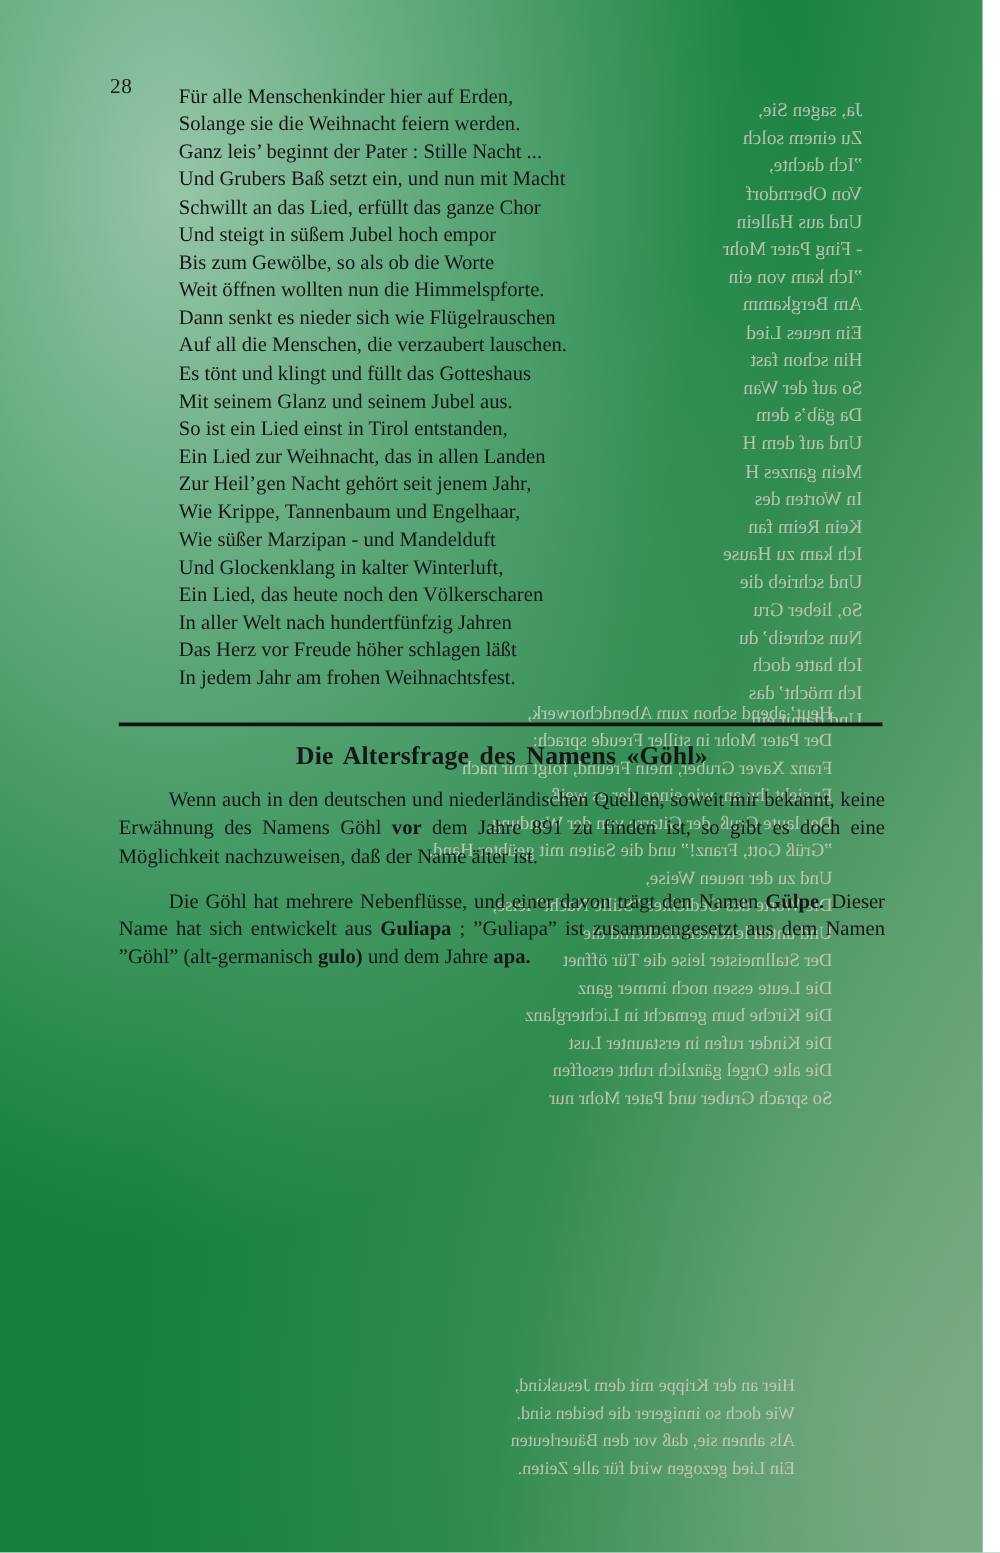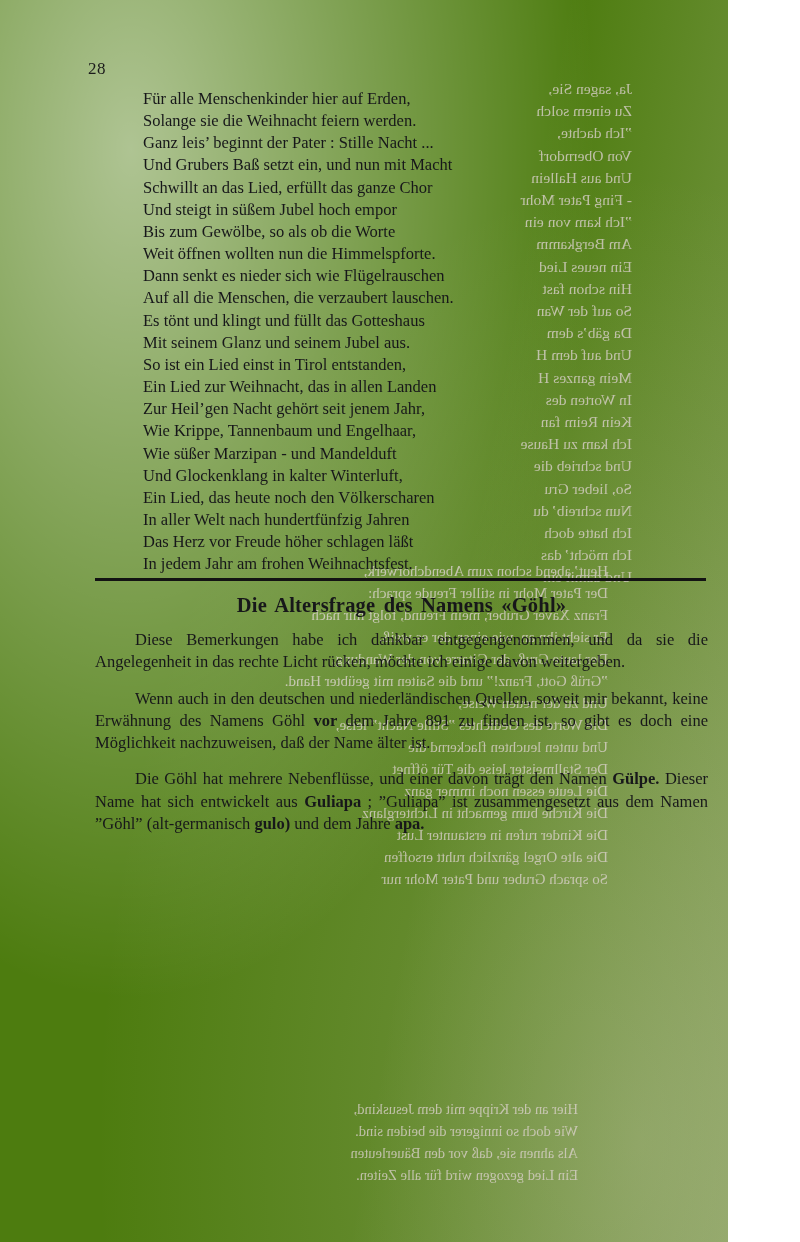--- a/index.html
+++ b/index.html
@@ -6,23 +6,23 @@
     margin: 0;
     padding: 0;
     background: #ffffff;
   }
   body {
     font-family: "Liberation Serif", "DejaVu Serif", serif;
   }
 
   .page {
     position: relative;
-    width: 728px;
+    width: 786px;
     height: 1242px;
-    background: #4d7c0f;
+    background: #15803d;
     overflow: hidden;
   }
 
   
   .page::after {
     content: "";
     position: absolute;
     inset: 0;
     pointer-events: none;
     background:
@@ -60,21 +60,21 @@
     font-size: 17px;
     color: #1b1b1b;
     letter-spacing: 0.5px;
     z-index: 3;
   }
 
   
   .poem {
     position: absolute;
     left: 143px;
-    top: 88px;
+    top: 66px;
     z-index: 3;
     font-size: 16.5px;
     line-height: 22.15px;
     color: #17171a;
     white-space: pre;
     font-family: Liberation Serif, serif;
   }
   .poem .ln { display: block; }
 
   
@@ -183,19 +183,18 @@
 
   <div class="folio">28</div>
 
   <div class="poem" id="poem-host"><span class="ln">Für alle Menschenkinder hier auf Erden,</span><span class="ln">Solange sie die Weihnacht feiern werden.</span><span class="ln">Ganz leis’ beginnt der Pater : Stille Nacht ...</span><span class="ln">Und Grubers Baß setzt ein, und nun mit Macht</span><span class="ln">Schwillt an das Lied, erfüllt das ganze Chor</span><span class="ln">Und steigt in süßem Jubel hoch empor</span><span class="ln">Bis zum Gewölbe, so als ob die Worte</span><span class="ln">Weit öffnen wollten nun die Himmelspforte.</span><span class="ln">Dann senkt es nieder sich wie Flügelrauschen</span><span class="ln">Auf all die Menschen, die verzaubert lauschen.</span><span class="ln">Es tönt und klingt und füllt das Gotteshaus</span><span class="ln">Mit seinem Glanz und seinem Jubel aus.</span><span class="ln">So ist ein Lied einst in Tirol entstanden,</span><span class="ln">Ein Lied zur Weihnacht, das in allen Landen</span><span class="ln">Zur Heil’gen Nacht gehört seit jenem Jahr,</span><span class="ln">Wie Krippe, Tannenbaum und Engelhaar,</span><span class="ln">Wie süßer Marzipan - und Mandelduft</span><span class="ln">Und Glockenklang in kalter Winterluft,</span><span class="ln">Ein Lied, das heute noch den Völkerscharen</span><span class="ln">In aller Welt nach hundertfünfzig Jahren</span><span class="ln">Das Herz vor Freude höher schlagen läßt</span><span class="ln">In jedem Jahr am frohen Weihnachtsfest.</span></div>
 
   <div class="rule"></div>
 
   <div class="article">
     <h1 class="art-title">Die  Altersfrage des Namens «Göhl»</h1>
     <div class="art-body" id="article-host">
-        <p><span>Diese Bemerkungen habe ich dankbar entgegengenommen, und da sie die Angelegenheit in das rechte Licht rücken, möchte ich einige davon weitergeben.</span></p>
         <p><span>Wenn auch in den deutschen und niederländischen Quellen, soweit mir bekannt, keine Erwähnung des Namens Göhl </span><b>vor</b><span> dem Jahre 891 zu finden ist, so gibt es doch eine Möglichkeit nachzuweisen, daß der Name älter ist.</span></p>
         <p><span>Die Göhl hat mehrere Nebenflüsse, und einer davon trägt den Namen </span><b>Gülpe.</b><span> Dieser Name hat sich entwickelt aus </span><b>Guliapa</b><span> ; ”Guliapa” ist zusammengesetzt aus dem Namen ”Göhl” (alt-germanisch </span><b>gulo)</b><span> und dem Jahre </span><b>apa.</b></p>
       </div>
   </div>
 
 </div>
 
 </body></html>

